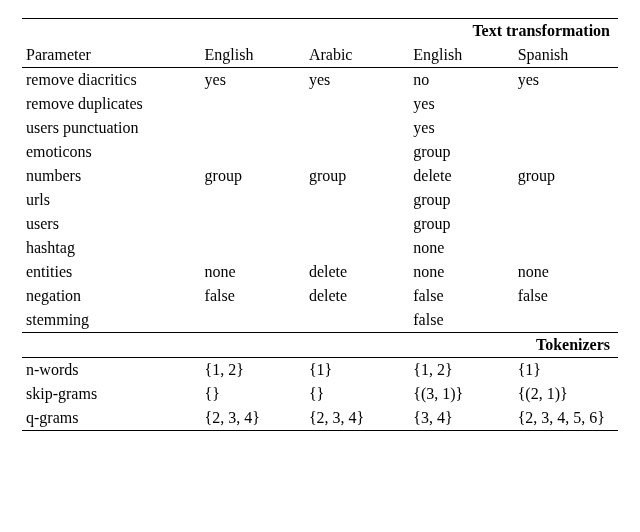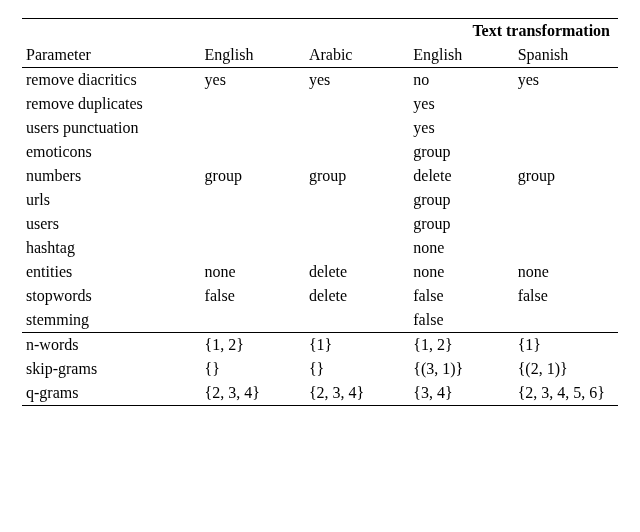--- a/index.html
+++ b/index.html
@@ -108,32 +108,35 @@
         <td></td>
       </tr>
       <tr>
         <td>entities</td>
         <td>none</td>
         <td>delete</td>
         <td>none</td>
         <td>none</td>
       </tr>
       <tr>
-        <td>stopwords</td>
+        <td>negation</td>
         <td>false</td>
         <td>delete</td>
         <td>false</td>
         <td>false</td>
       </tr>
       <tr class="rule-bottom">
         <td>stemming</td>
         <td></td>
         <td></td>
         <td>false</td>
         <td></td>
+      </tr>
+      <tr class="rule-bottom">
+        <td colspan="5" class="section-head">Tokenizers</td>
       </tr>
       <tr>
         <td>n-words</td>
         <td>{1, 2}</td>
         <td>{1}</td>
         <td>{1, 2}</td>
         <td>{1}</td>
       </tr>
       <tr>
         <td>skip-grams</td>

